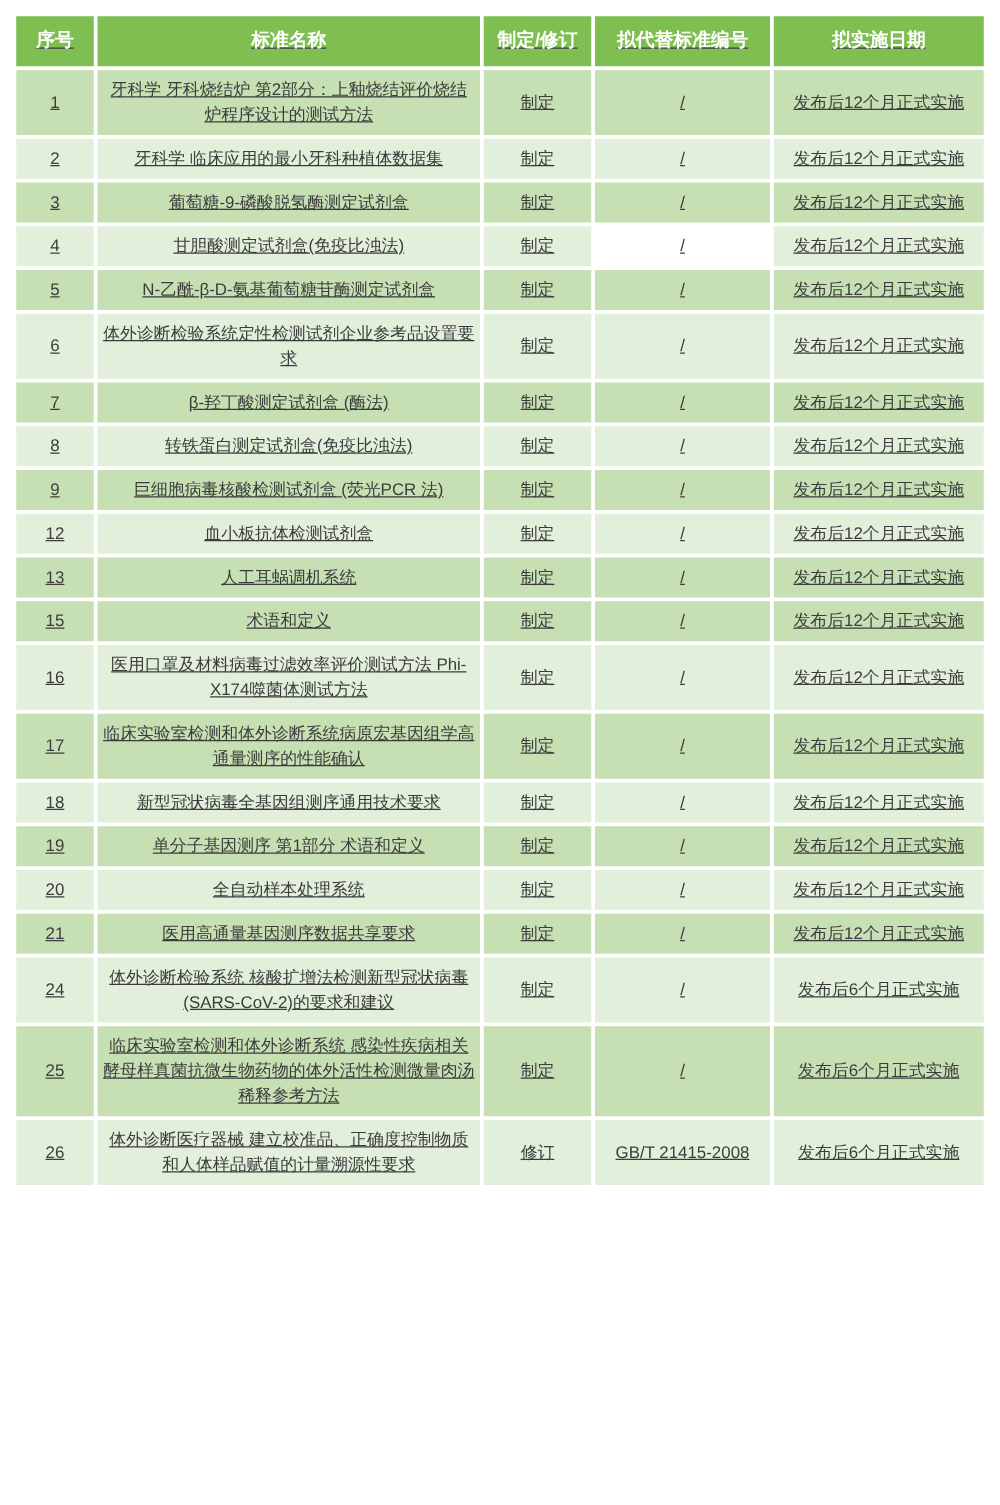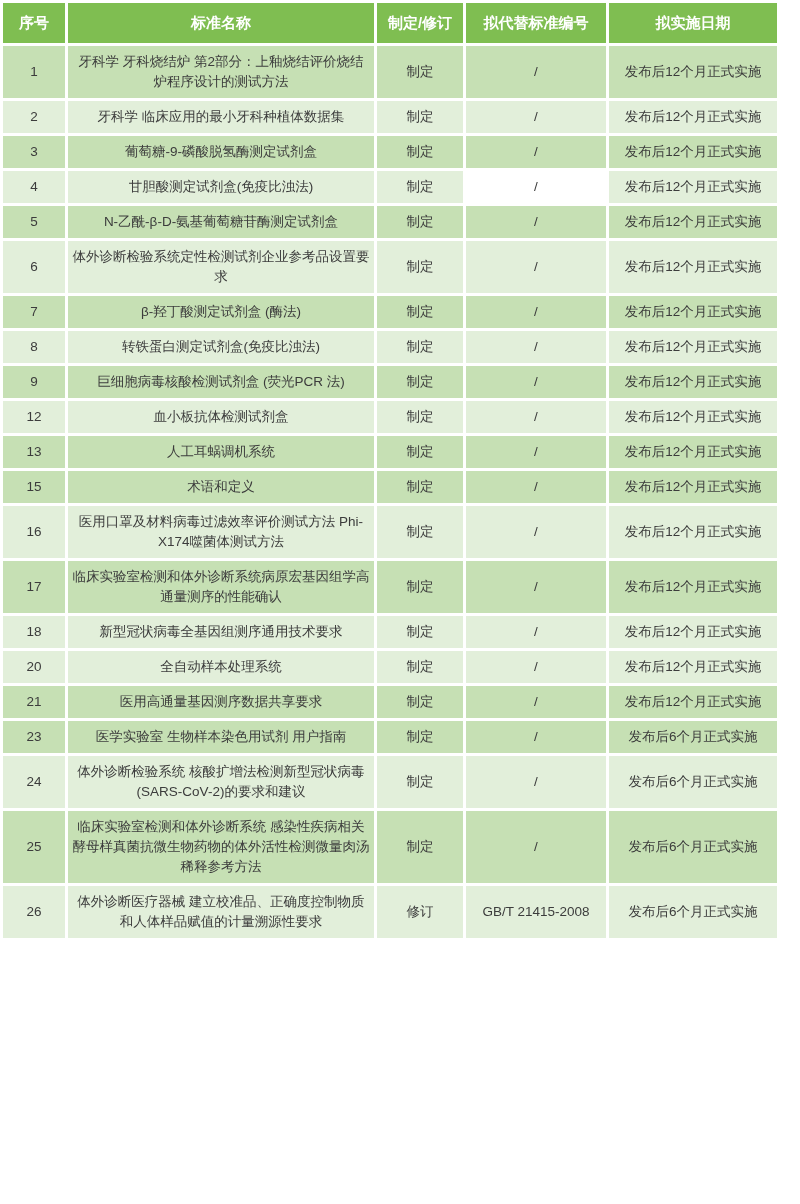--- a/index.html
+++ b/index.html
@@ -13,20 +13,22 @@
   html,body{
     margin:0;
     background:var(--grid-color);
   }
   body{
     width:800px;
     font-family:"Liberation Sans", sans-serif;
     color:var(--body-text);
   }
   .page{
+    padding:10px;
+    text-decoration:underline;
   }
   table.standards{
     width:780px;
     border-collapse:separate;
     border-spacing:3px;
     table-layout:fixed;
     background:var(--grid-color);
   }
   th{
     background:var(--header-bg);
@@ -168,40 +170,40 @@
     <td>/</td>
     <td>发布后12个月正式实施</td>
   </tr>
         <tr class="even">
     <td>18</td>
     <td>新型冠状病毒全基因组测序通用技术要求</td>
     <td>制定</td>
     <td>/</td>
     <td>发布后12个月正式实施</td>
   </tr>
+        <tr class="odd">
+    <td>19</td>
+    <td>单分子基因测序 第1部分 术语和定义</td>
+    <td>制定</td>
+    <td>/</td>
+    <td>发布后12个月正式实施</td>
+  </tr>
         <tr class="even">
     <td>20</td>
     <td>全自动样本处理系统</td>
     <td>制定</td>
     <td>/</td>
     <td>发布后12个月正式实施</td>
   </tr>
         <tr class="odd">
     <td>21</td>
     <td>医用高通量基因测序数据共享要求</td>
     <td>制定</td>
     <td>/</td>
     <td>发布后12个月正式实施</td>
-  </tr>
-        <tr class="odd">
-    <td>23</td>
-    <td>医学实验室 生物样本染色用试剂 用户指南</td>
-    <td>制定</td>
-    <td>/</td>
-    <td>发布后6个月正式实施</td>
   </tr>
         <tr class="even">
     <td>24</td>
     <td>体外诊断检验系统 核酸扩增法检测新型冠状病毒(SARS-CoV-2)的要求和建议</td>
     <td>制定</td>
     <td>/</td>
     <td>发布后6个月正式实施</td>
   </tr>
         <tr class="odd">
     <td>25</td>

